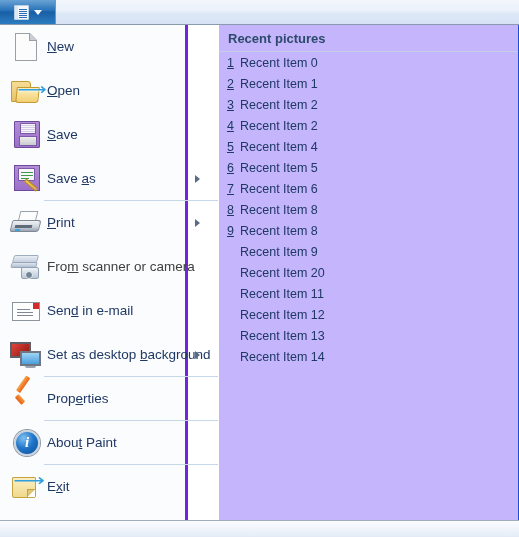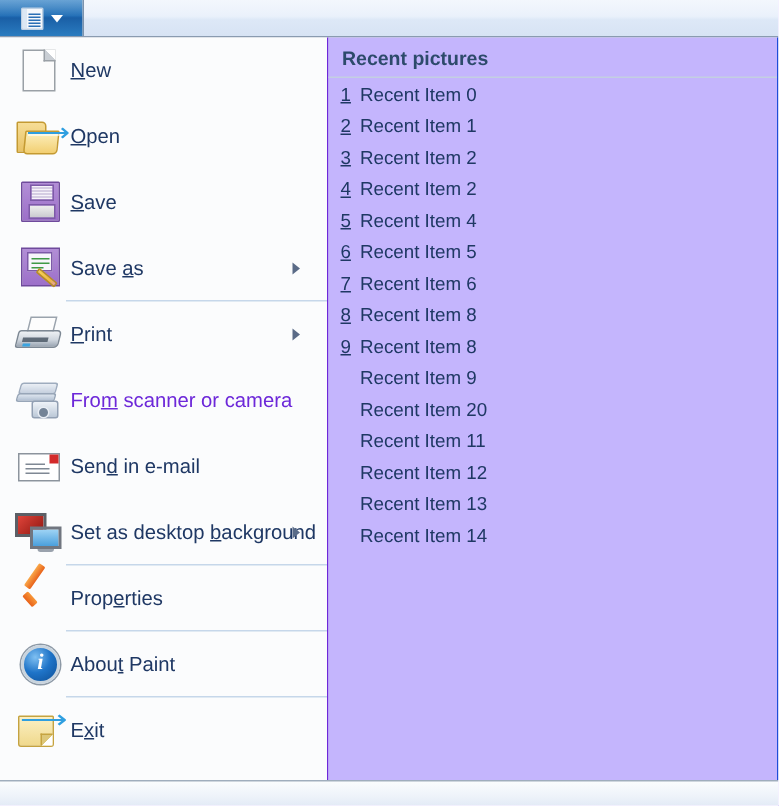--- a/index.html
+++ b/index.html
@@ -100,24 +100,24 @@
     position: absolute;
     left: 0; top: 25px;
     width: 519px;
     height: 495px;
     box-sizing: border-box;
   }
 
   .left-pane {
     position: absolute;
     left: 0; top: 0;
-    width: 219px;
+    width: 188px;
     height: 495px;
     background: #fbfcfd;
-    border-right: 1px solid #6d28d9;
+    border-right: 3px solid #6d28d9;
     box-sizing: border-box;
   }
 
   .right-pane {
     position: absolute;
     left: 219px; top: 0;
     width: 300px;
     height: 495px;
     background: #c4b5fd;
     border-right: 1px solid #1d4ed8;
@@ -157,21 +157,21 @@
     margin-left: 9px;
     display: block;
   }
   .mi-label {
     font-size: 13.5px;
     color: #1f3864;
     line-height: 1;
     margin-left: 4px;
     white-space: nowrap;
   }
-  .menu-item.disabled .mi-label { color: #6d28d9; }
+  .menu-item.disabled .mi-label { color: #404040; }
   .mi-label u { text-decoration: underline; }
 
   .mi-arrow {
     position: absolute;
     right: 18px;
     top: 50%;
     margin-top: -4px;
     width: 0; height: 0;
     border-top: 4px solid transparent;
     border-bottom: 4px solid transparent;

